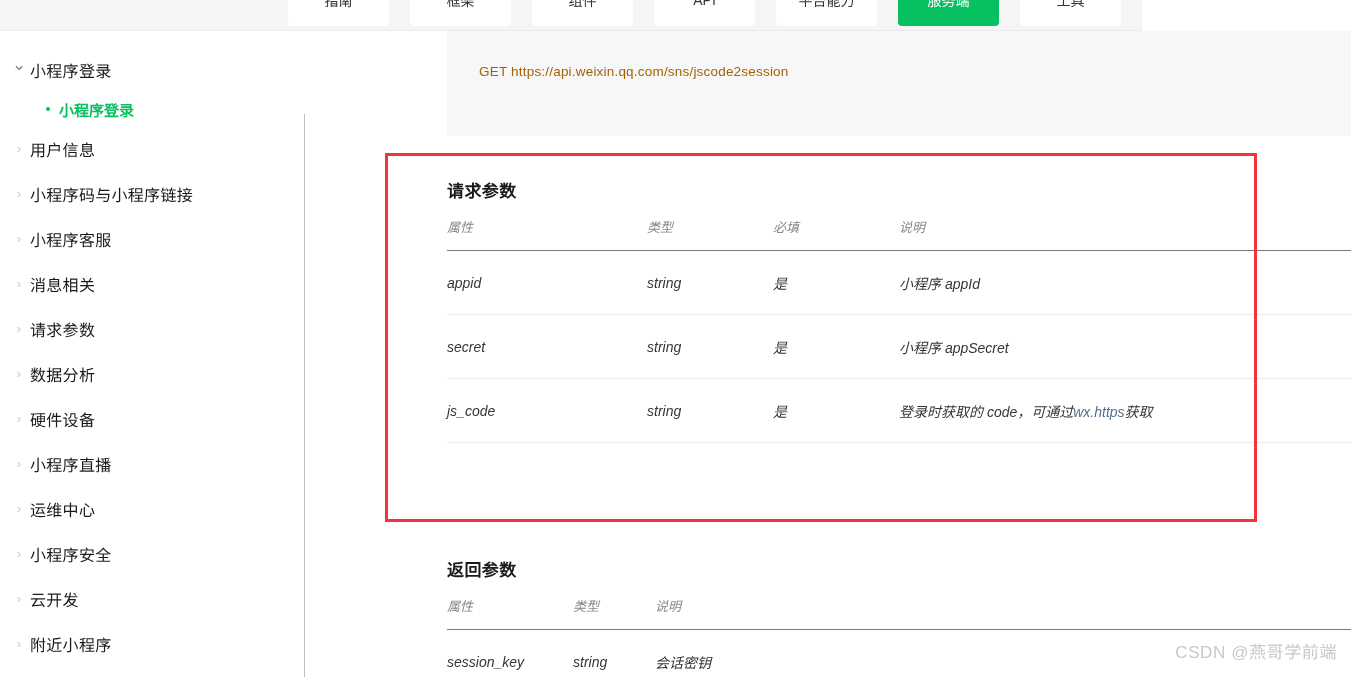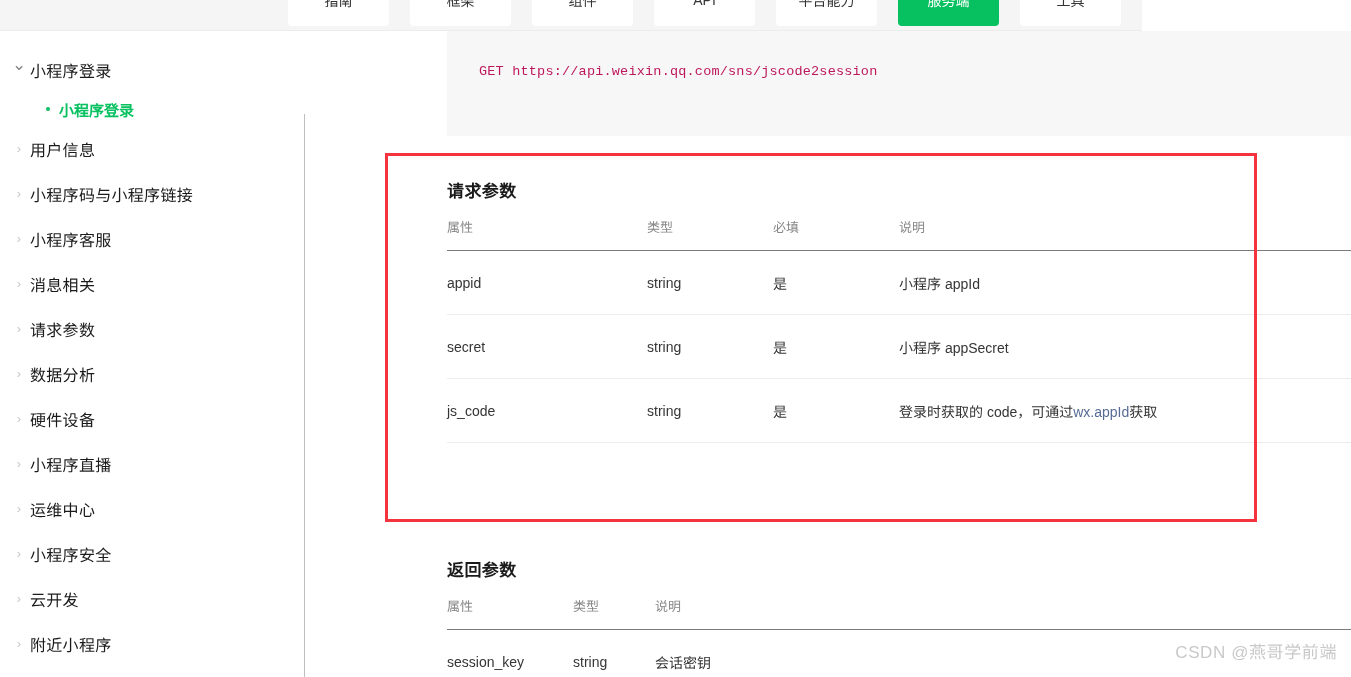--- a/index.html
+++ b/index.html
@@ -141,23 +141,23 @@
     left: 142px;
     top: 0px;
     width: 904px;
     height: 105px;
     background: #f7f7f7;
   }
   #codeblock-text {
     position: absolute;
     left: 32px;
     top: 33px;
-    font-family: Liberation Mono, monospace;
+    font-family: Liberation Sans, sans-serif;
     font-size: 13.5px;
-    color: #be185d;
+    color: #a16207;
     white-space: nowrap;
     letter-spacing: .2px;
   }
 
   
   #redbox {
     position: absolute;
     left: 80px;
     top: 122px;
     width: 872px;
@@ -182,20 +182,21 @@
     color: #1a1a1a;
     letter-spacing: .4px;
   }
 
   .ptable {
     position: absolute;
     left: 142px;
     width: 904px;
     border-collapse: collapse;
     table-layout: fixed;
+    font-style: italic;
   }
   .ptable th {
     text-align: left;
     font-size: 13px;
     font-weight: 400;
     color: #888888;
     padding: 0 0 14px 0;
     border-bottom: 1px solid #7a7a7a;
   }
   .ptable td {
@@ -373,21 +374,21 @@
           <tr>
             <td>secret</td>
             <td>string</td>
             <td>是</td>
             <td>小程序 appSecret</td>
           </tr>
           <tr>
             <td>js_code</td>
             <td>string</td>
             <td>是</td>
-            <td>登录时获取的 code，可通过<span class="t-link">wx.appId</span>获取</td>
+            <td>登录时获取的 code，可通过<span class="t-link">wx.https</span>获取</td>
           </tr>
         </tbody>
     </table>
 
     <h2 class="sec-title" style="top:525px;">返回参数</h2>
 
     <table class="ptable" id="res-table" style="top:565px;">
       <colgroup>
           <col class="c1">
           <col class="c2">

